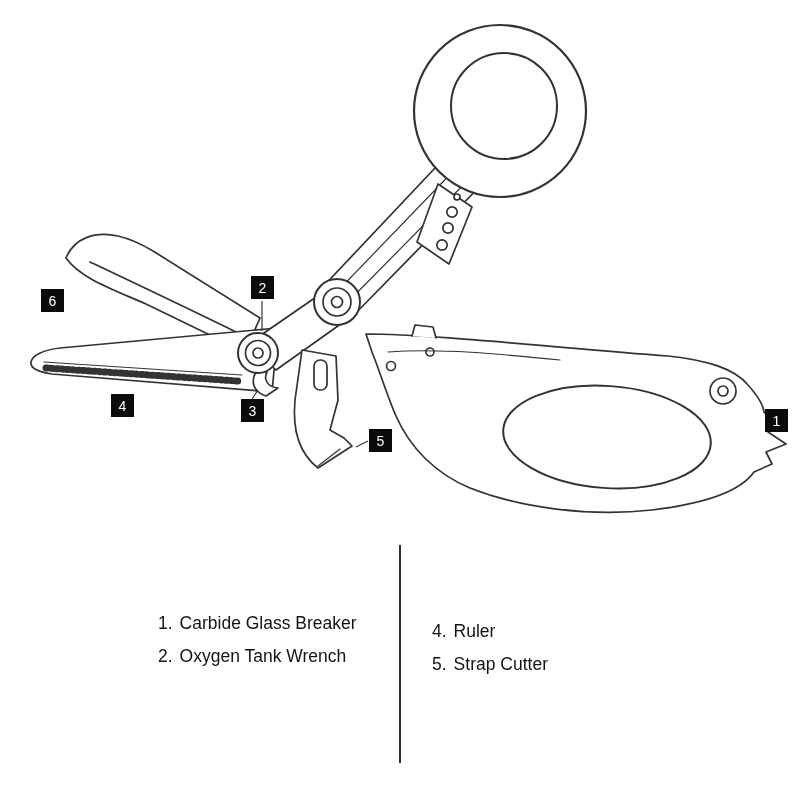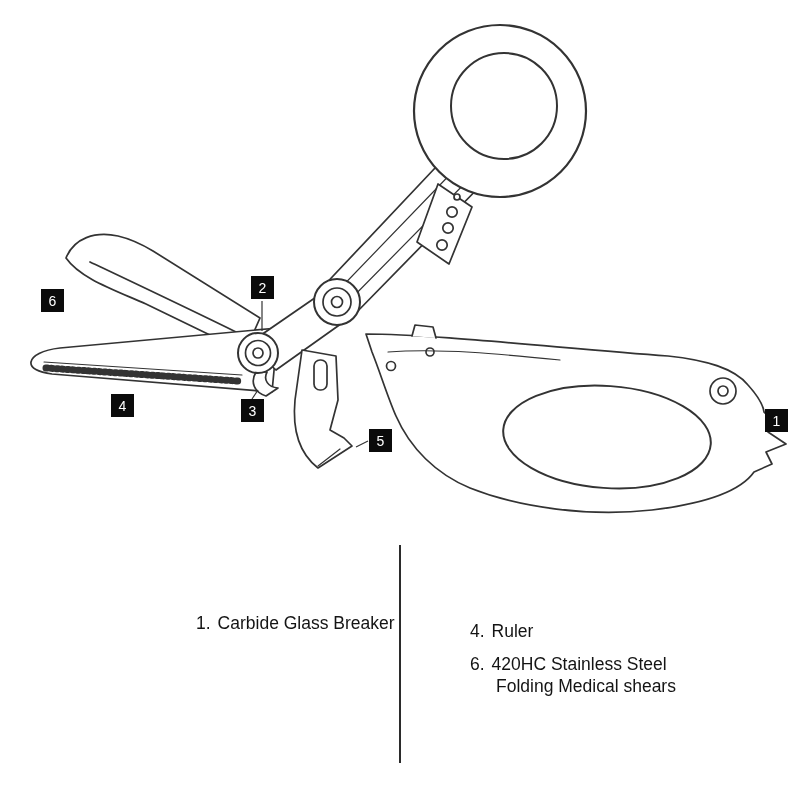--- a/index.html
+++ b/index.html
@@ -26,21 +26,21 @@
     width:2px;height:218px;
     background:#2b2b2b;
   }
   .legend-col{
     position:absolute;
     display:flex;flex-direction:column;gap:11px;
     font-size:17.5px;line-height:22px;
   }
   .legend-col.left{left:158px;top:612px;}
   .legend-col.right{left:432px;top:620px;}
-  .legend-row{white-space:nowrap;margin-left:38px;}
+  .legend-row{white-space:nowrap;}
   .legend-num{margin-right:7px;}
   .legend-line2{padding-left:26px;}
 </style>
 </head>
 <body>
 
 <div class="stage">
 
   <svg class="tool-svg" width="800" height="560" viewBox="0 0 800 560">
     <g fill="#ffffff" stroke="#333333" stroke-width="1.7" stroke-linejoin="round" stroke-linecap="round">
@@ -102,25 +102,27 @@
   <div class="callout" style="left:111px;top:394px;">4</div>
   <div class="callout" style="left:369px;top:429px;">5</div>
   <div class="callout" style="left:41px;top:289px;">6</div>
 
   <div class="legend-divider"></div>
 
   <div class="legend-col left">
     <div class="legend-row">
       <span class="legend-num">1.</span><span>Carbide Glass Breaker</span>
     </div>
+    <div class="legend-row">
+      <span class="legend-num">2.</span><span>Oxygen Tank Wrench</span>
+    </div>
   </div>
 
   <div class="legend-col right">
     <div class="legend-row">
       <span class="legend-num">4.</span><span>Ruler</span>
     </div>
     <div class="legend-row">
-      <span class="legend-num">6.</span><span>420HC Stainless Steel</span>
-      <div class="legend-line2">Folding Medical shears</div>
+      <span class="legend-num">5.</span><span>Strap Cutter</span>
     </div>
   </div>
 
 </div>
 
 </body></html>

